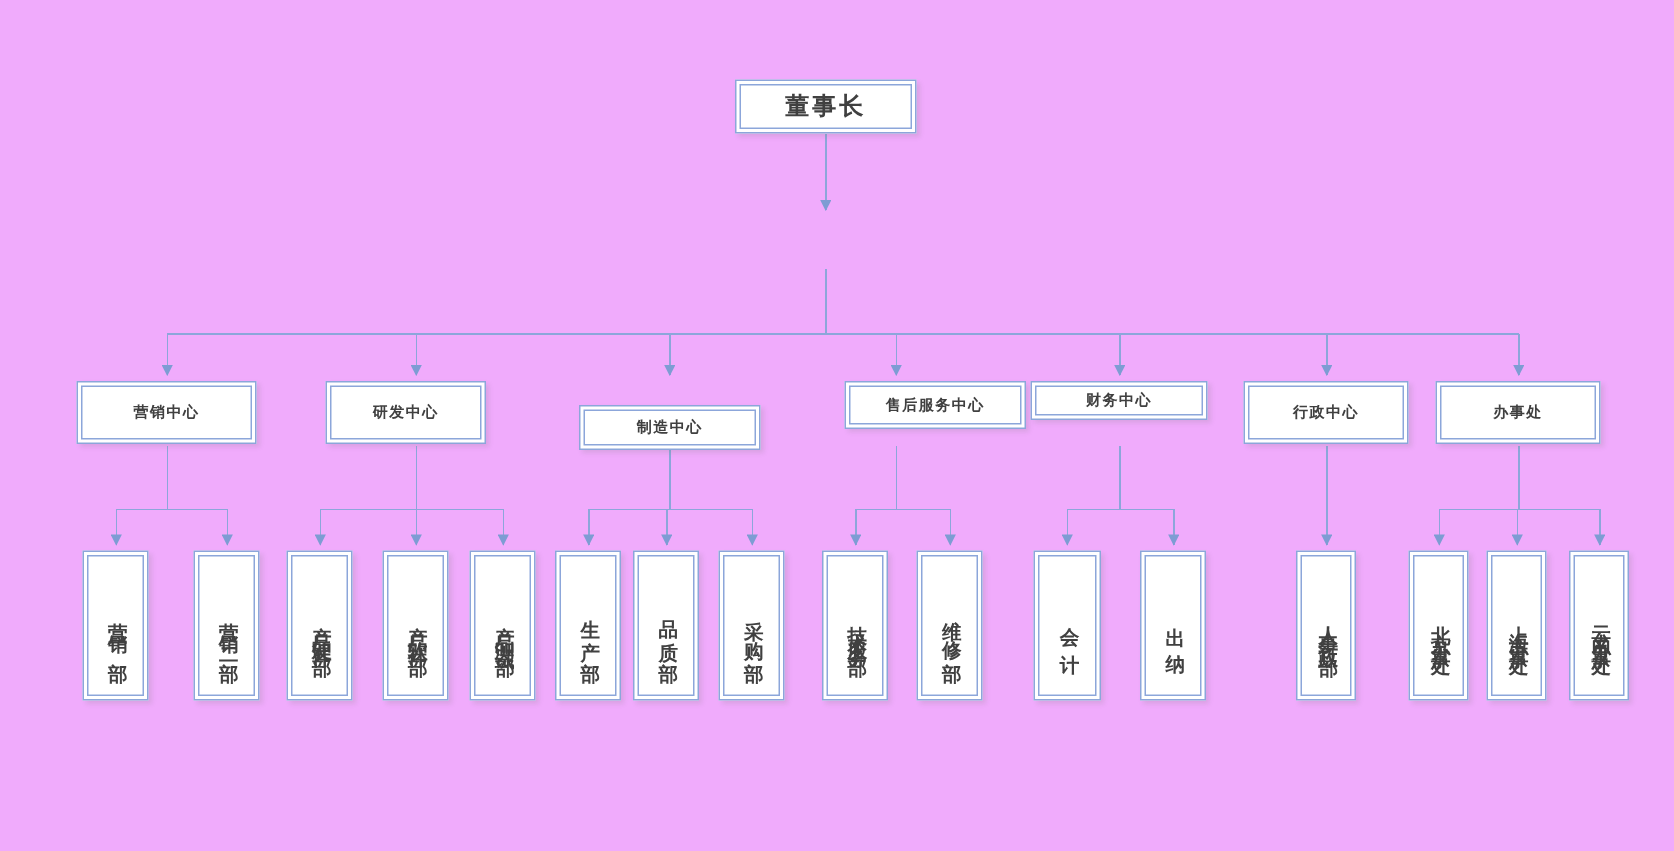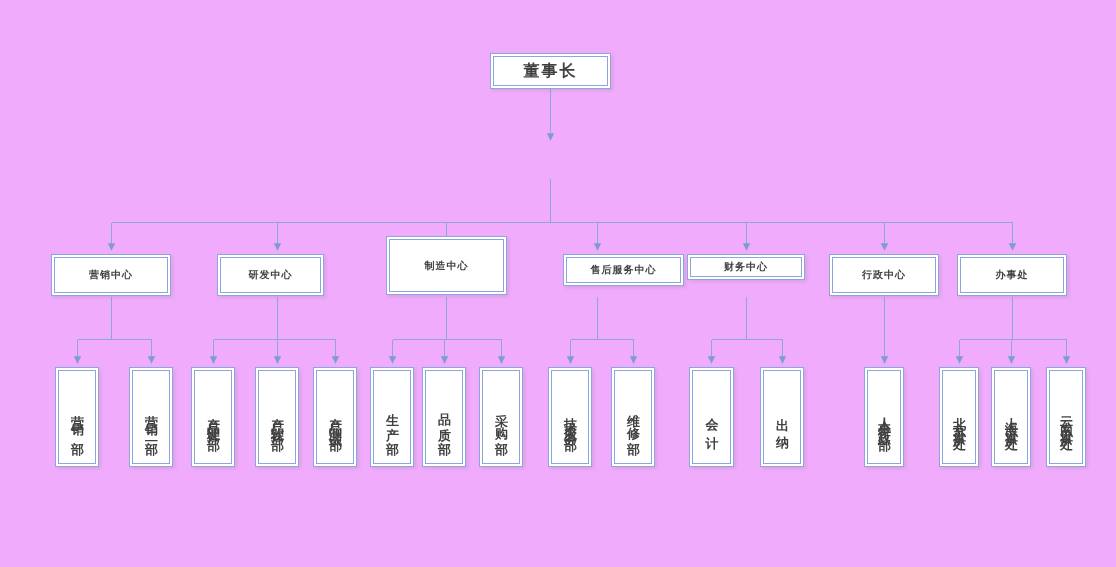--- a/index.html
+++ b/index.html
@@ -127,21 +127,21 @@
     <span class="lbl">董事长</span>
   </div>
 
 
   <div class="node lvl3" style="left:51px;top:254px;width:120px;height:42px">
     <span class="lbl">营销中心</span>
   </div>
   <div class="node lvl3" style="left:217px;top:254px;width:107px;height:42px">
     <span class="lbl">研发中心</span>
   </div>
-  <div class="node lvl3" style="left:386px;top:236px;width:121px;height:59px">
+  <div class="node lvl3" style="left:386px;top:270px;width:121px;height:30px">
     <span class="lbl">制造中心</span>
   </div>
   <div class="node lvl3" style="left:563px;top:254px;width:121px;height:32px">
     <span class="lbl">售后服务中心</span>
   </div>
   <div class="node lvl3" style="left:687px;top:254px;width:118px;height:26px">
     <span class="lbl">财务中心</span>
   </div>
   <div class="node lvl3" style="left:829px;top:254px;width:110px;height:42px">
     <span class="lbl">行政中心</span>

